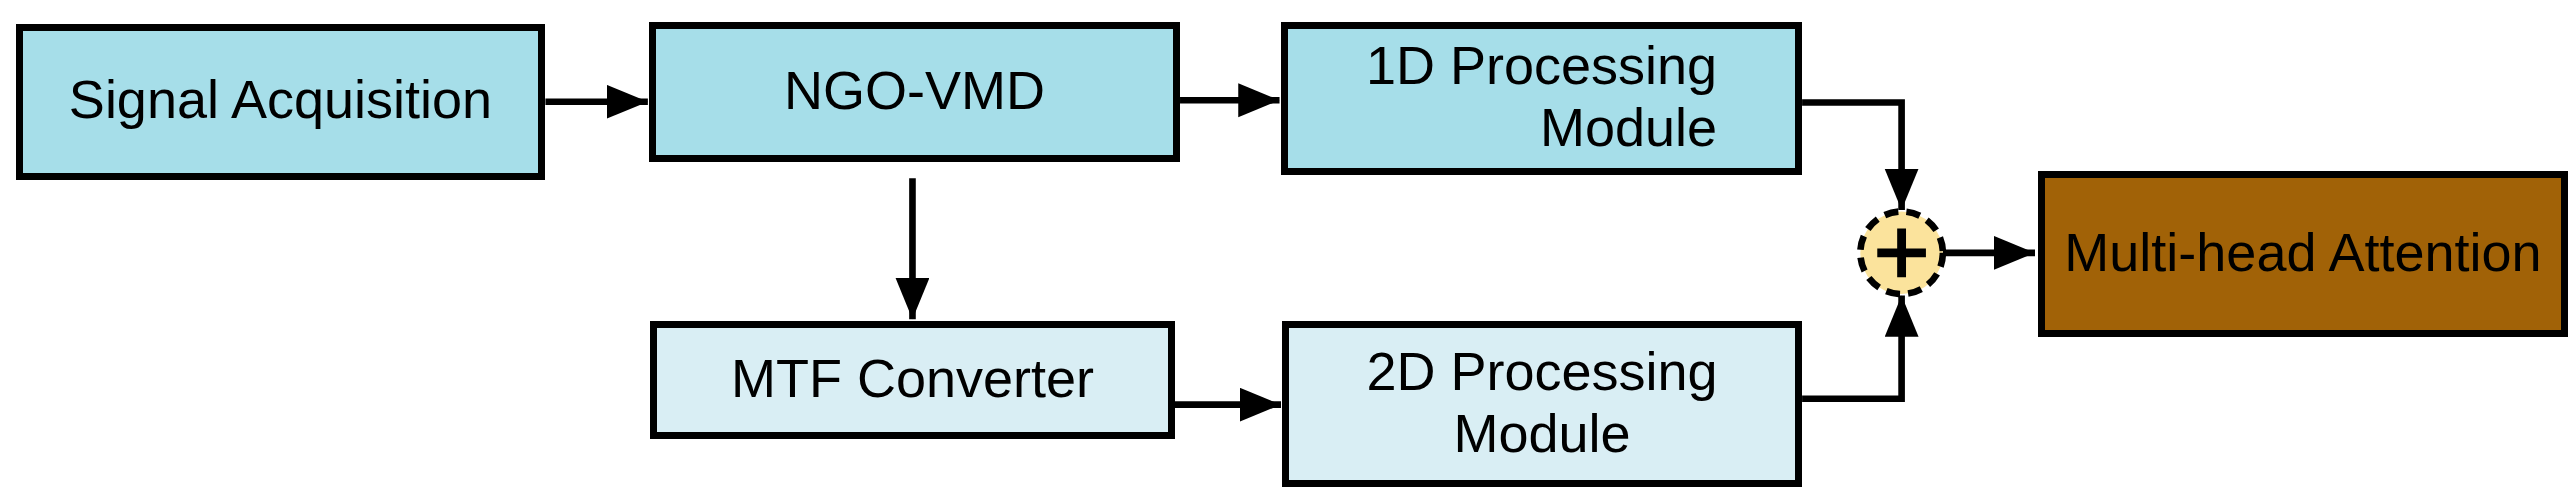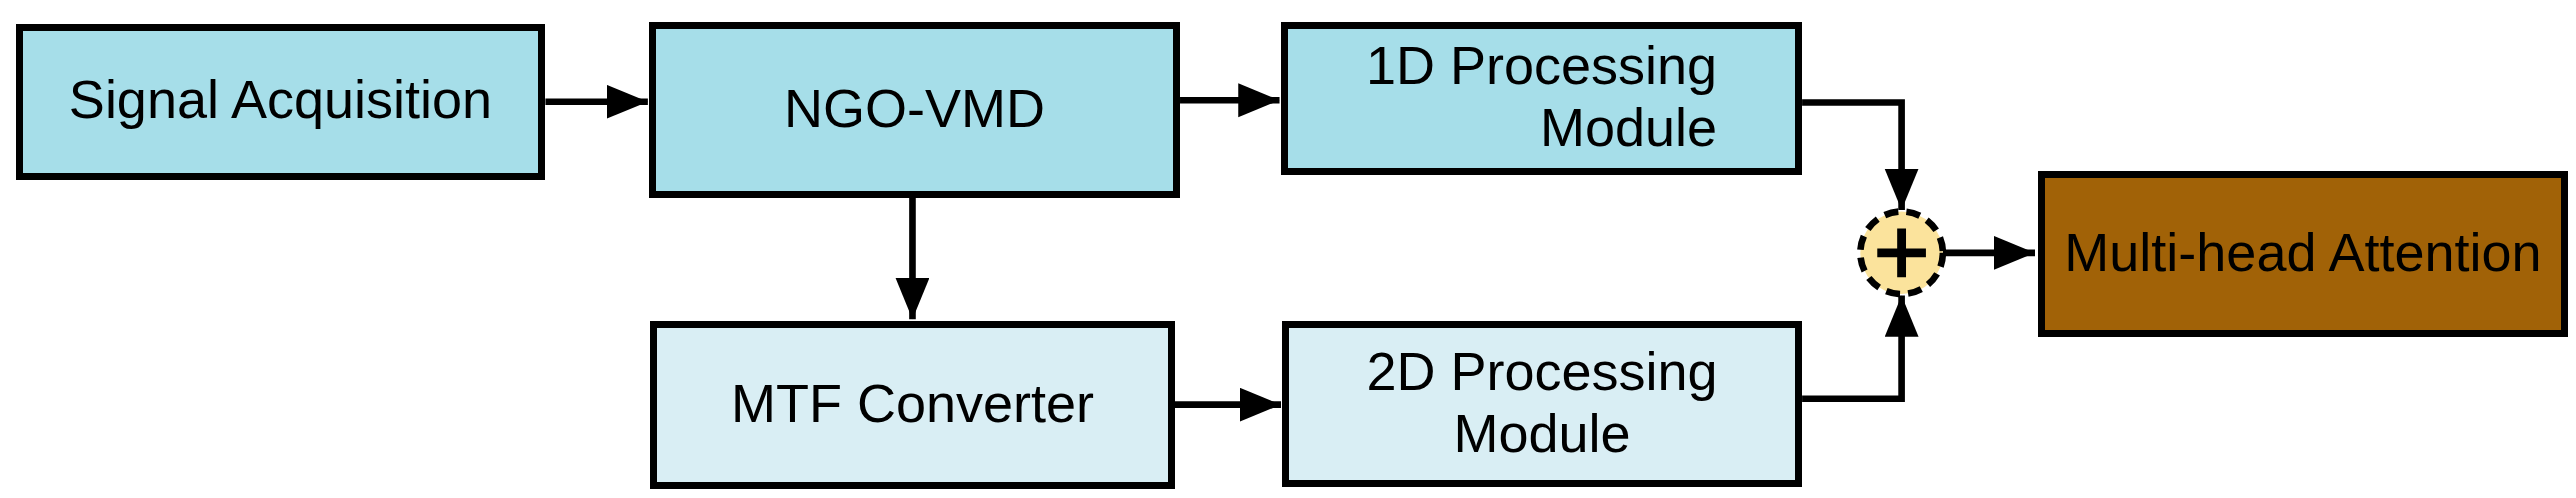--- a/index.html
+++ b/index.html
@@ -57,30 +57,30 @@
     <g>
       <circle cx="2580" cy="343" r="56" stroke="#000000" stroke-width="9" stroke-dasharray="19 11" fill="#fbe39c"></circle>
       <path d="M2547,343 H2613 M2580,310 V376" stroke="#000000" stroke-width="12" fill="none"></path>
     </g>
   </svg>
 
   <div class="node" style="left: 16px; top: 23.6px; width: 529px; height: 156px; background-color: rgb(166, 222, 233);">
     <span class="node-label">Signal Acquisition</span>
   </div>
 
-  <div class="node" style="left: 649px; top: 22px; width: 531px; height: 176px; background-color: rgb(166, 222, 233);">
+  <div class="node" style="left: 649px; top: 22px; width: 531px; height: 140px; background-color: rgb(166, 222, 233);">
     <span class="node-label">NGO-VMD</span>
   </div>
 
   <div class="node" style="left: 1281px; top: 22px; width: 521px; height: 153px; background-color: rgb(166, 222, 233); text-align: right;">
     <span class="node-label">1D Processing
 Module</span>
   </div>
 
-  <div class="node" style="left: 650px; top: 321px; width: 525px; height: 168px; background-color: rgb(217, 238, 244);">
+  <div class="node" style="left: 650px; top: 321px; width: 525px; height: 118px; background-color: rgb(217, 238, 244);">
     <span class="node-label">MTF Converter</span>
   </div>
 
   <div class="node" style="left: 1282px; top: 321px; width: 520px; height: 166px; background-color: rgb(217, 238, 244);">
     <span class="node-label">2D Processing
 Module</span>
   </div>
 
   <div class="node" style="left: 2038px; top: 171px; width: 530px; height: 166px; background-color: #a16207;">
     <span class="node-label">Multi-head Attention</span>

